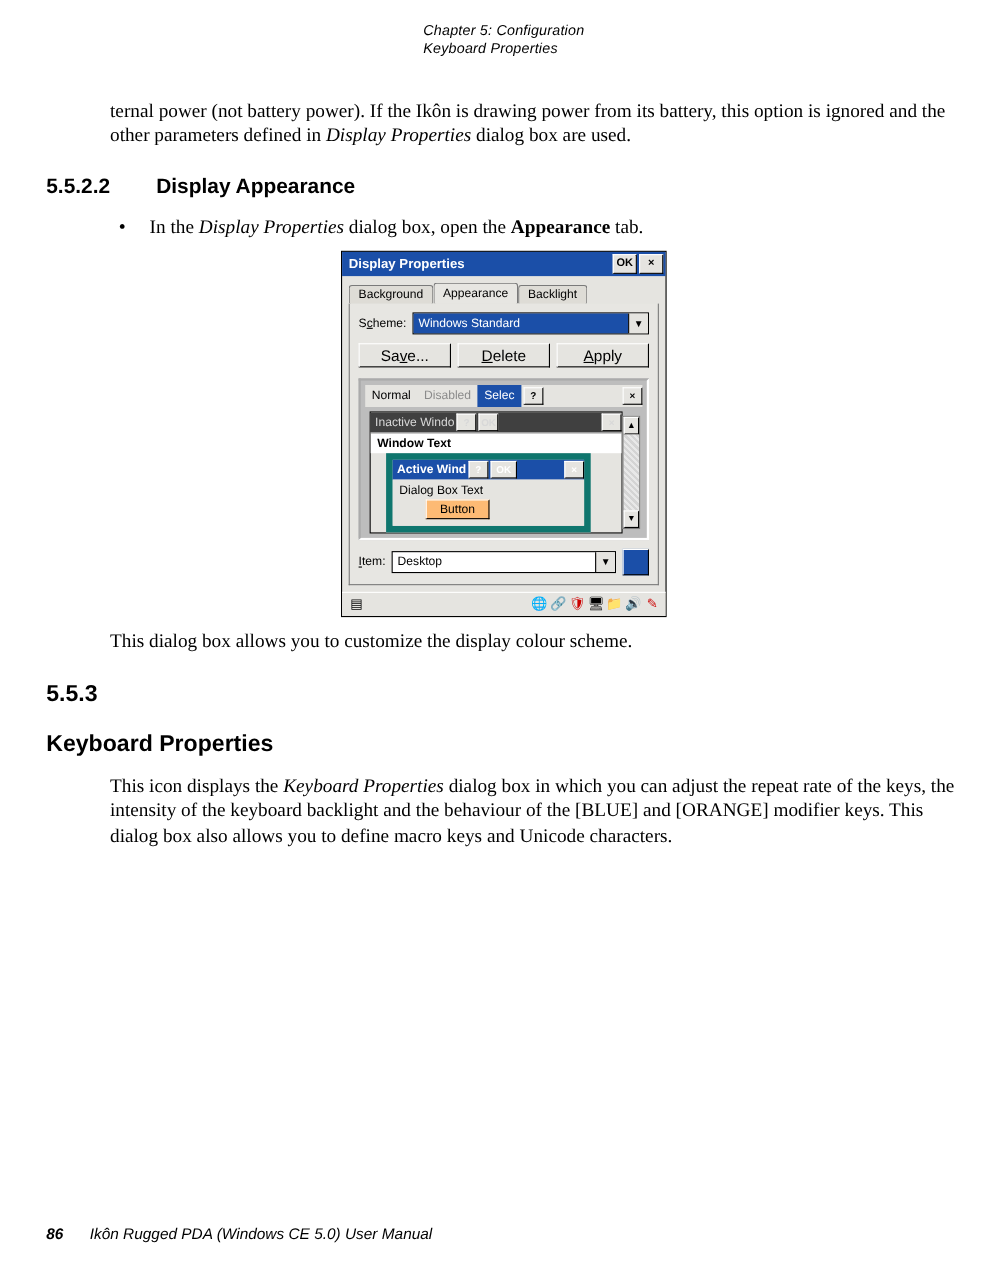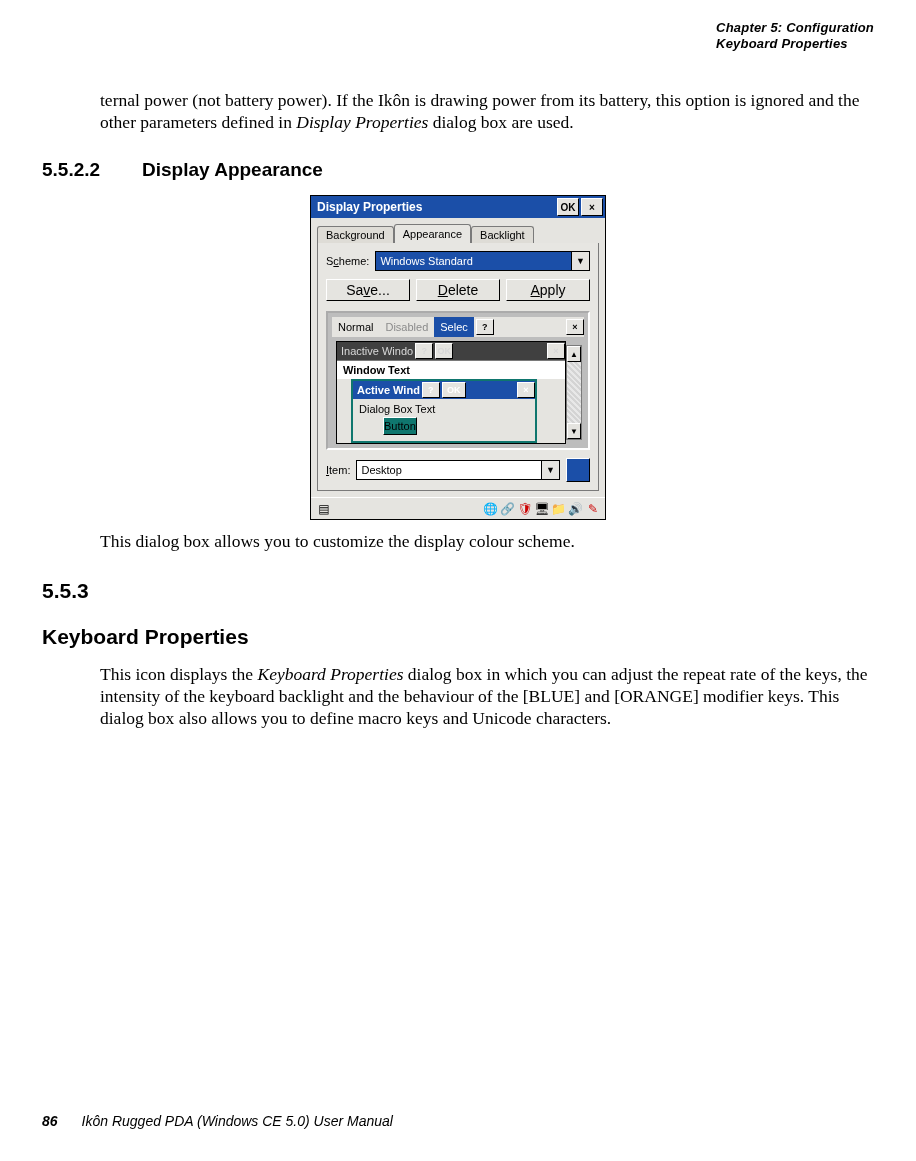--- a/index.html
+++ b/index.html
@@ -1,18 +1,18 @@
 <!DOCTYPE html>
 <html><head>
   <meta charset="utf-8">
   <style>
     * { box-sizing: border-box; margin: 0; padding: 0; }
     html, body { width: 916px; height: 1161px; background: #fff; font-family: "Times New Roman", Times, serif; color: #000; }
     .page { position: relative; width: 916px; height: 1161px; padding: 20px 42px 20px 42px; }
-    .header-row { display: flex; justify-content: flex-end; font-family: Arial, Helvetica, sans-serif; font-style: italic; font-weight: bold; font-size: 13px; line-height: 1.25; letter-spacing: 0.2px; }
+    .header-row { display: flex; justify-content: center; font-family: Arial, Helvetica, sans-serif; font-style: italic; font-weight: normal; font-size: 13px; line-height: 1.25; letter-spacing: 0.2px; }
     .header-left { text-align: left; }
     .body-content { margin-top: 36px; }
     .para-indent { margin-left: 58px; margin-right: 6px; font-size: 17.5px; line-height: 1.28; }
     .h3 { display: flex; align-items: baseline; gap: 22px; font-family: Arial, Helvetica, sans-serif; font-weight: bold; font-size: 19px; margin-top: 26px; margin-bottom: 14px; }
     .h3 .num { width: 78px; }
     .h2 { display: flex; align-items: baseline; gap: 22px; font-family: Arial, Helvetica, sans-serif; font-weight: bold; font-size: 21px; margin-top: 26px; margin-bottom: 14px; flex-direction: column; }
     .h2 .num { width: 60px; }
     ul.bul { list-style: none; margin-left: 58px; margin-right: 6px; }
     ul.bul li { font-size: 17.5px; line-height: 1.28; position: relative; padding-left: 36px; }
     ul.bul li::before { content: "•"; position: absolute; left: 8px; top: 0; font-size: 18px; }
@@ -48,24 +48,24 @@
     .pv-titlebar .sp { flex: 1; }
     .sm-btn { width: 18px; height: 16px; border: 1px solid #000; border-top-color: #fff; border-left-color: #fff; background: #e5e4e0; display: flex; align-items: center; justify-content: center; font-size: 9px; font-weight: bold; margin-left: 2px; cursor: pointer; }
 
     .pv-stack { position: relative; margin-top: 4px; }
     .pv-win { border: 1px solid #000; background: #e5e4e0; margin-left: 4px; margin-right: 18px; }
     .pv-tb { display: flex; align-items: center; height: 18px; padding-left: 4px; font-size: 11px; }
     .inactive-tb { background: #404040; color: #d8d8d8; }
     .pv-tb .sp { flex: 1; }
     .pv-body { background: #fff; padding: 3px 6px; font-size: 11px; font-weight: bold; border-top: 1px solid #7a7a7a; }
 
-    .pv-win2 { border: 2px solid #0f766e; background: #e5e4e0; margin: 0 28px 0 14px; }
+    .pv-win2 { border: 6px solid #0f766e; background: #e5e4e0; margin: 0 28px 0 14px; }
     .active-tb { background: #1b4fa8; color: #fff; font-weight: bold; }
     .pv-body2 { background: #e5e4e0; padding: 4px 6px 6px 6px; font-size: 11px; }
-    .pv-body2 .mini-btn { display: inline-flex; align-items: center; justify-content: center; border: 1px solid #000; border-top-color: #fff; border-left-color: #fff; background: #0f766e; padding: 1px 0; margin-left: 24px; margin-top: 2px; height: 18px; cursor: pointer; }
+    .pv-body2 .mini-btn { display: inline-flex; align-items: center; justify-content: center; border: 1px solid #000; border-top-color: #fff; border-left-color: #fff; background: #fdba74; padding: 1px 12px; margin-left: 24px; margin-top: 2px; height: 18px; cursor: pointer; }
 
     .scrollbar-v { position: absolute; right: 2px; top: 4px; bottom: 4px; width: 16px; border: 1px solid #7a7a7a; background: #e5e4e0; display: flex; flex-direction: column; }
     .scrollbar-v .arr { height: 16px; border: 1px solid #000; border-top-color: #fff; border-left-color: #fff; background: #e5e4e0; display: flex; align-items: center; justify-content: center; font-size: 8px; cursor: pointer; }
     .scrollbar-v .track { flex: 1; background: repeating-linear-gradient(45deg,#d4d4d4,#d4d4d4 2px,#e8e8e8 2px,#e8e8e8 4px); }
 
     .item-row { display: flex; align-items: center; gap: 6px; margin-top: 8px; }
     .item-row label { font-size: 11px; }
     .item-combo { flex: 1; display: flex; align-items: center; height: 20px; border: 1px solid #000; background: #fff; }
     .item-combo .v { flex: 1; padding: 0 4px; font-size: 11px; display: flex; align-items: center; height: 100%; }
     .item-combo .dd { width: 18px; height: 100%; border-left: 1px solid #000; background: #e5e4e0; display: flex; align-items: center; justify-content: center; font-size: 9px; cursor: pointer; }
@@ -94,20 +94,25 @@
   <div class="body-content">
     <p class="para-indent">
       <span>ternal power (not battery power). If the Ikôn is drawing power from its battery, this option is ignored and the other parameters defined in </span><span class="ital">Display Properties</span><span> dialog box are used.</span>
     </p>
 
     <div class="h3">
       <span class="num">5.5.2.2</span>
       <span>Display Appearance</span>
     </div>
 
+    <ul class="bul">
+      <li>
+        <span>In the </span><span class="ital">Display Properties</span><span> dialog box, open the </span><span class="bold">Appearance</span><span> tab.</span>
+      </li>
+    </ul>
 
     <div class="img-wrap">
       <div class="dlg">
         <div class="titlebar">
           <span>Display Properties</span>
           <span class="spacer"></span>
           <span class="btn">OK</span>
           <span class="btn">×</span>
         </div>
         <div class="tabs-row">

